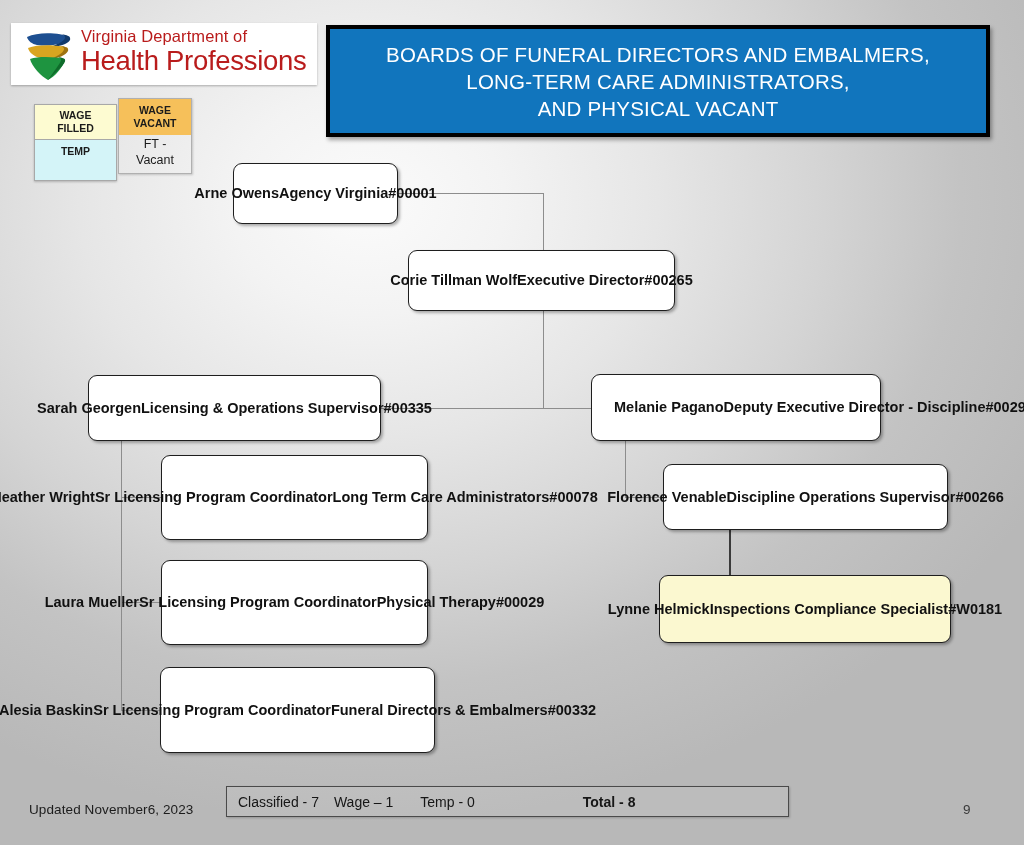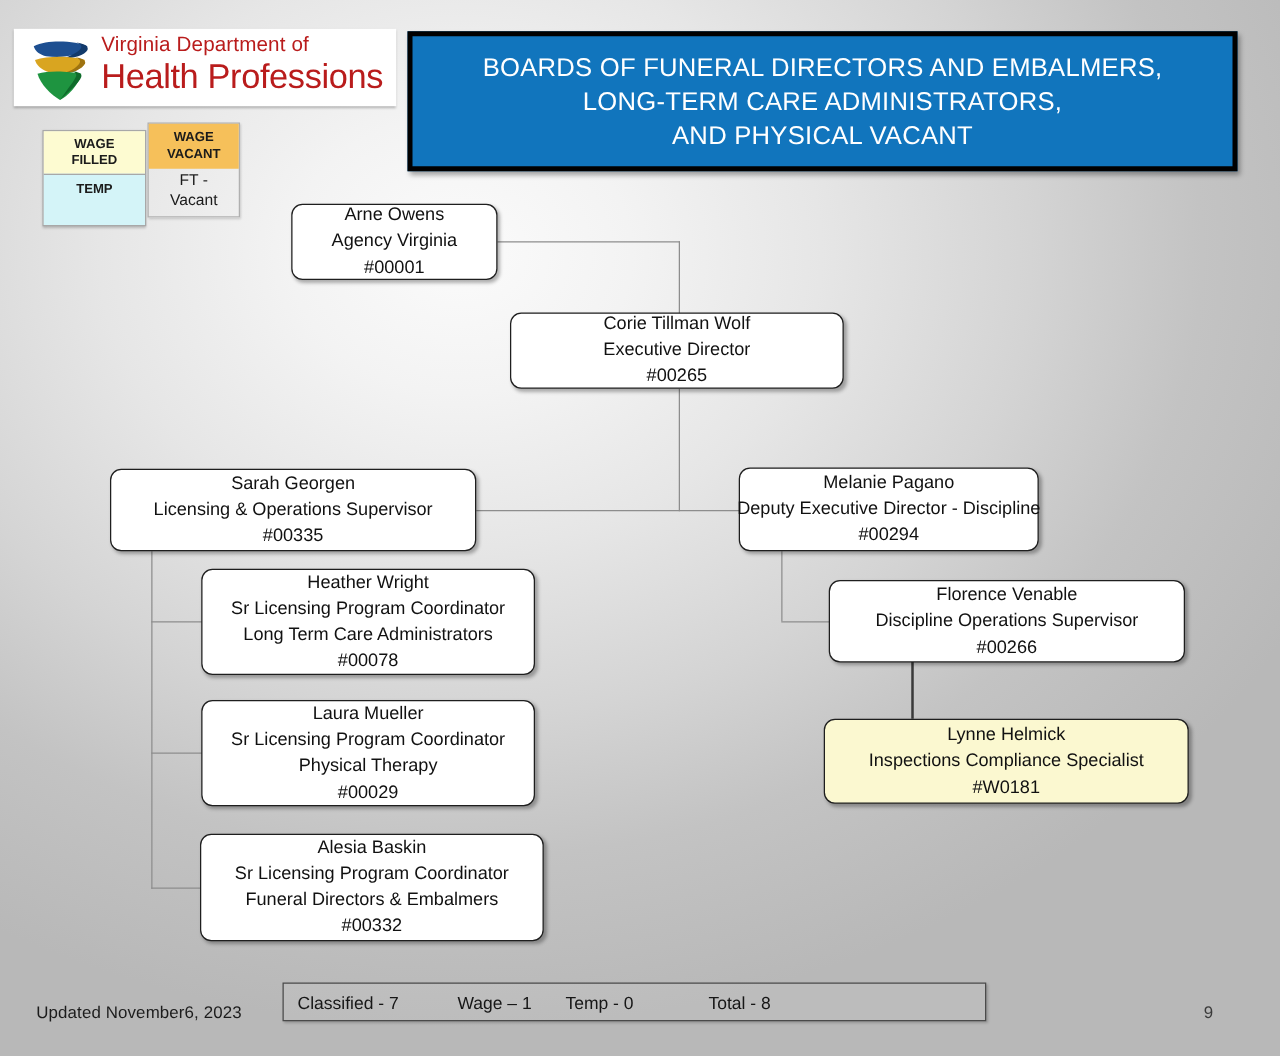--- a/index.html
+++ b/index.html
@@ -137,51 +137,52 @@
   .conn.dark { background: #3a3a3a; width: 2px; }
 
   
   .node {
     position: absolute;
     background: #ffffff;
     border: 1px solid #1e1e1e;
     border-radius: 9px;
     box-shadow: 2px 2px 3px rgba(0,0,0,.30);
     display: flex;
-    flex-direction: column;
+    flex-direction: row;
     align-items: center;
     justify-content: center;
     text-align: center;
     color: #111111;
     font-size: 14.5px;
     line-height: 21px;
     padding: 3px 22px;
     box-sizing: border-box;
+    font-weight: bold;
   }
   .node.wage { background: #fbf8d0; }
   .node .ln { display: block; white-space: nowrap; }
 
   
   #summary-bar {
     position: absolute;
     left: 226px; top: 786px;
     width: 561px; height: 29px;
     border: 1px solid #4a4a4a;
     background: rgba(255,255,255,0.06);
     box-shadow: 1px 1px 2px rgba(0,0,0,.20);
     display: flex;
     align-items: center;
     color: #161616;
     font-size: 14px;
   }
   #summary-bar span { display: inline-block; }
   #sum-classified { margin-left: 11px; }
-  #sum-wage { margin-left: 47px; text-align: center; }
+  #sum-wage { margin-left: 15px; text-align: center; }
   #sum-temp { margin-left: 27px; }
-  #sum-total { margin-left: 60px; }
+  #sum-total { margin-left: 108px; font-weight: bold; }
 
   #updated-text {
     position: absolute;
     left: 29px; top: 802px;
     font-size: 13.5px;
     color: #1c1c1c;
     letter-spacing: .1px;
   }
   #page-number {
     position: absolute;
@@ -258,21 +259,21 @@
     <span class="ln">Executive Director</span>
     <span class="ln">#00265</span>
   </div>
 
   <div class="node" style="left:88px; top:375px; width:293px; height:66px;">
     <span class="ln">Sarah Georgen</span>
     <span class="ln">Licensing &amp; Operations Supervisor</span>
     <span class="ln">#00335</span>
   </div>
 
-  <div class="node" style="left:591px; top:374px; width:240px; height:67px;">
+  <div class="node" style="left:591px; top:374px; width:290px; height:67px;justify-content:space-between;">
     <span class="ln">Melanie Pagano</span>
     <span class="ln">Deputy Executive Director - Discipline</span>
     <span class="ln">#00294</span>
   </div>
 
   <div class="node" style="left:161px; top:455px; width:267px; height:85px;">
     <span class="ln">Heather Wright</span>
     <span class="ln">Sr Licensing Program Coordinator</span>
     <span class="ln">Long Term Care Administrators</span>
     <span class="ln">#00078</span>

